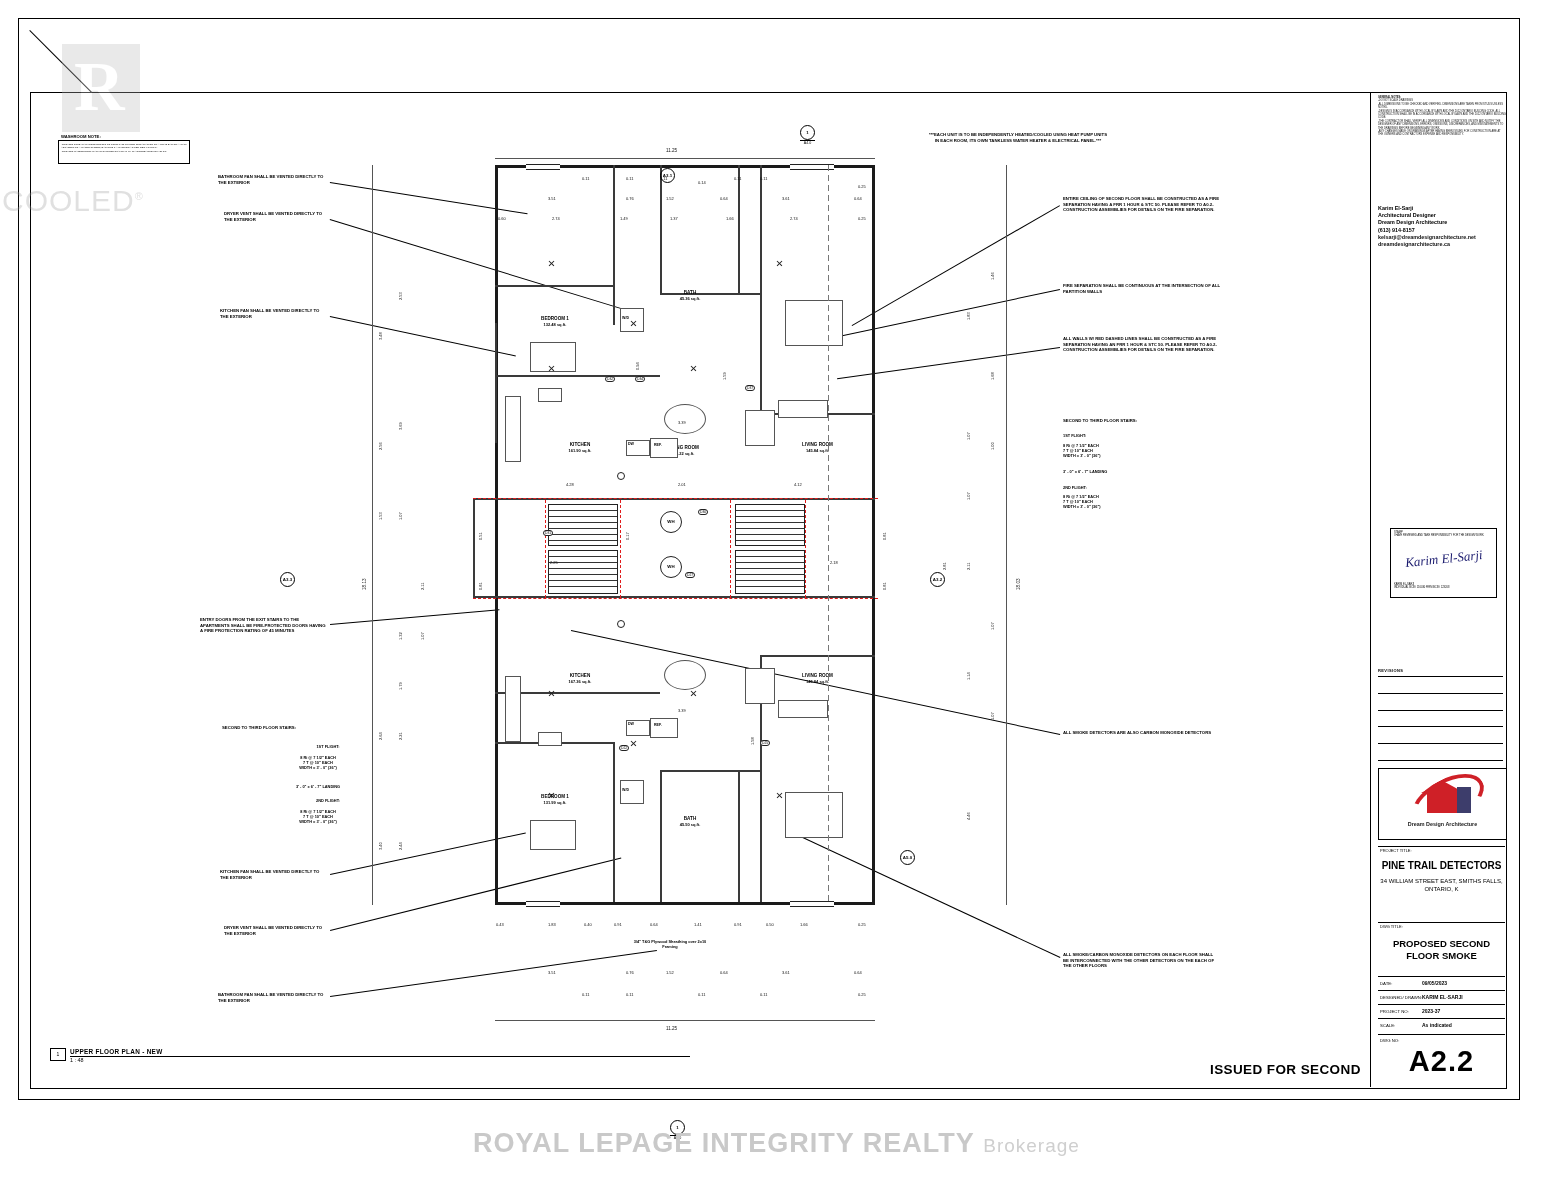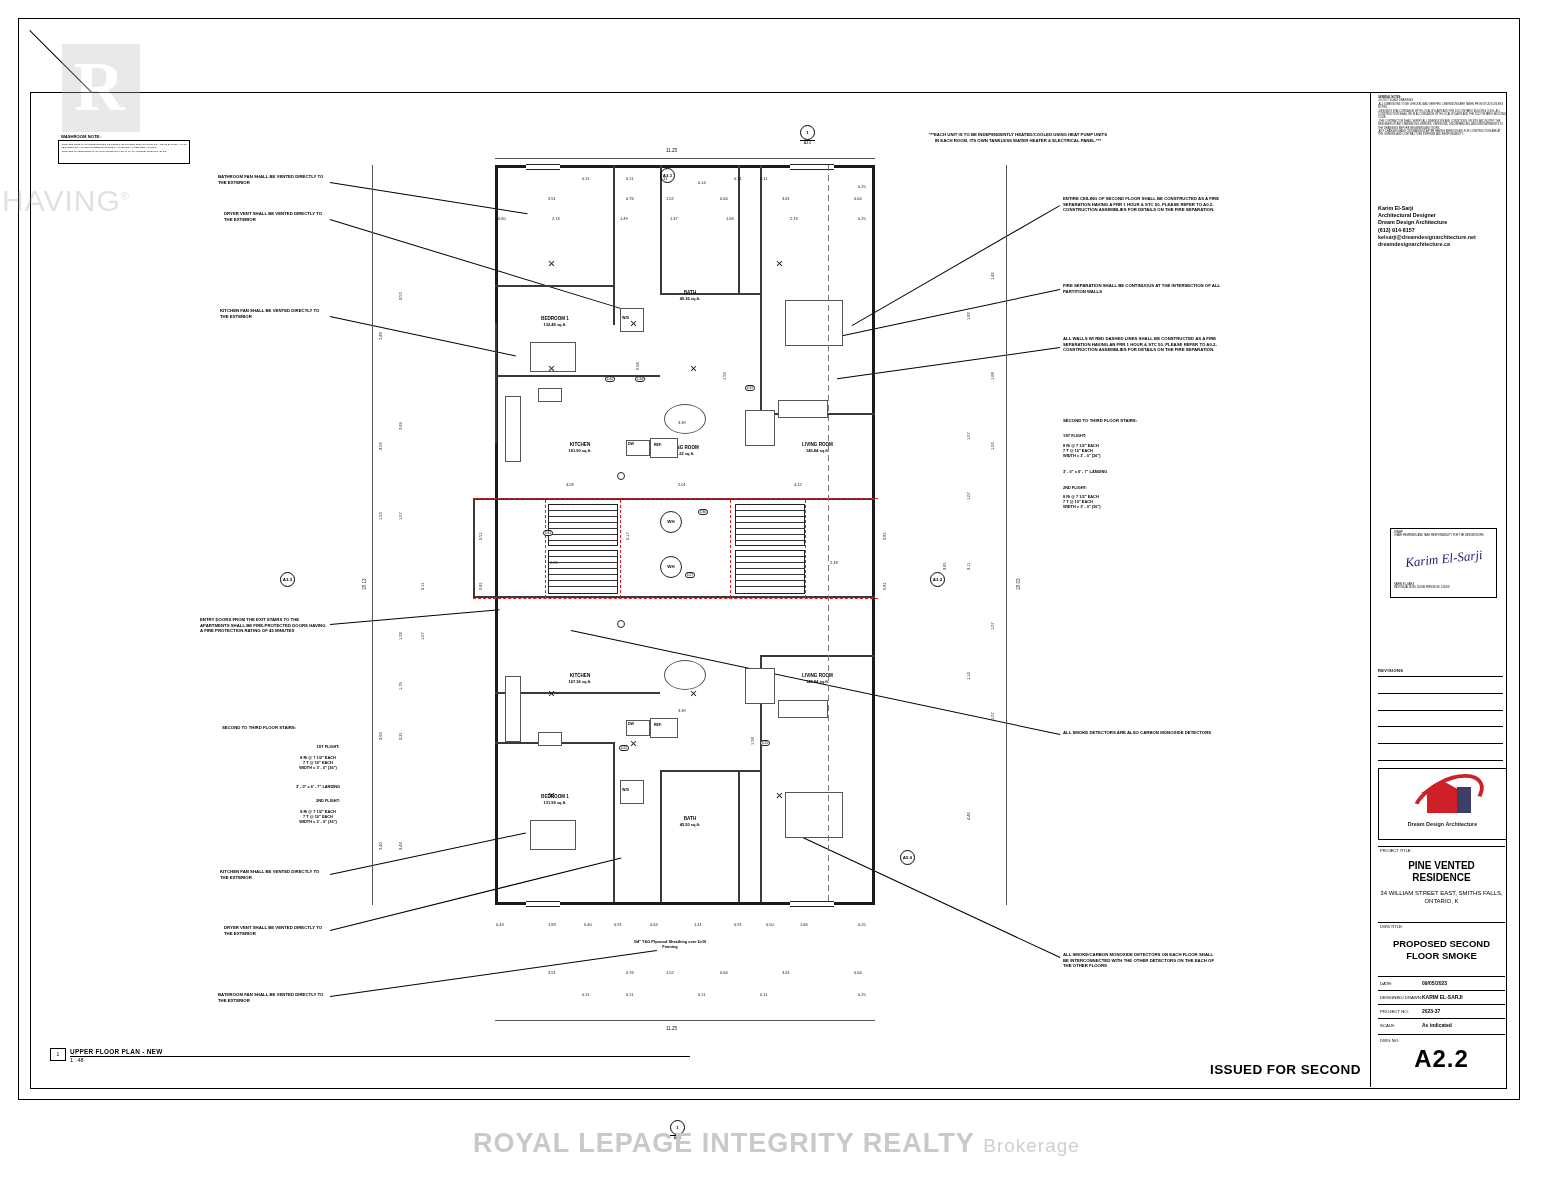--- a/index.html
+++ b/index.html
@@ -48,21 +48,21 @@
   .tb-proj .nm{text-align:center;font-size:10px;font-weight:bold;line-height:12px;margin-top:6px;}
   .tb-proj .addr{text-align:center;font-size:6px;line-height:8px;margin-top:5px;}
   .tb-dwg{position:absolute;left:1378px;top:922px;width:127px;height:54px;border-top:1px solid #000;}
   .tb-dwg .lbl{font-size:4px;padding:1px 2px;}
   .tb-dwg .nm{text-align:center;font-size:9.5px;font-weight:bold;line-height:12px;margin-top:8px;}
   .tb-line{position:absolute;left:1378px;width:127px;height:14px;border-top:1px solid #000;font-size:4.3px;}
   .tb-line .k{position:absolute;left:2px;top:4px;}
   .tb-line .v{position:absolute;left:44px;top:3px;font-weight:bold;font-size:5px;}
   .tb-no{position:absolute;left:1378px;top:1034px;width:127px;height:52px;border-top:1px solid #000;}
   .tb-no .k{position:absolute;left:2px;top:3px;font-size:4.3px;}
-  .tb-no .v{position:absolute;left:0;top:10px;width:127px;text-align:center;font-size:24px;font-weight:bold;letter-spacing:1px;}
+  .tb-no .v{position:absolute;left:0;top:10px;width:127px;text-align:center;font-size:29px;font-weight:bold;letter-spacing:1px;}
 
   .issued{position:absolute;left:1210px;top:1062px;font-size:13.5px;font-weight:bold;letter-spacing:.4px;}
 
   
   .note{position:absolute;font-size:4.3px;line-height:5.6px;font-weight:bold;color:#000;}
   .note.sm{font-size:3.9px;line-height:5px;}
   .lead{position:absolute;background:#000;height:1px;transform-origin:0 0;}
   .vlead{position:absolute;background:#000;width:1px;}
 
   
@@ -112,21 +112,21 @@
 
 <div class="sheet">
 
   <div class="border-outer"></div>
   <div class="border-inner"></div>
   <div class="corner-diag"></div>
 
   <div class="wm-realtor">
     <div class="wm-r-badge"></div>
     <div class="wm-r-letter">R</div>
-    <div class="wm-r-text"><span>HAVING</span><sup>®</sup></div>
+    <div class="wm-r-text"><span>COOLED</span><sup>®</sup></div>
   </div>
 
   <div class="wash-box">
     <div class="t">WASHROOM NOTE:</div>
     <div class="b" style="white-space:pre-line">-PROVIDE STUD WALL REINFORCING TO POINT THE FUTURE INSTALLATION OF A GRAB BAR ON A WALL ADJACENT TO A WATER CLOSET, BATHTUB &amp; A SHOWER AS PER OBC 9.5.2.2(1).
 -PROVIDE WATERPROOF WALL IN SHOWER STALLS (3'-0") IN ACCORDANCE TO 9.29.2.1.</div>
   </div>
 
   <div class="note" style="left:218px;top:174px;width:110px;">BATHROOM FAN SHALL BE VENTED DIRECTLY TO THE EXTERIOR</div>
   <div class="lead" style="left:330px;top:182px;width:200px;transform:rotate(9deg);"></div>
@@ -534,21 +534,21 @@
     <div class="logo-art">
       <div class="logo-swoosh"></div>
       <div class="logo-house"></div>
       <div class="logo-bld"></div>
     </div>
     <div class="tb-logo-txt">Dream Design Architecture</div>
   </div>
 
   <div class="tb-proj">
     <div class="lbl">PROJECT TITLE:</div>
-    <div class="nm">PINE VENTED RESIDENCE</div>
+    <div class="nm">PINE TRAIL DETECTORS</div>
     <div class="addr">34 WILLIAM STREET EAST, SMITHS FALLS, ONTARIO, K</div>
   </div>
 
   <div class="tb-dwg">
     <div class="lbl">DWG TITLE:</div>
     <div class="nm">PROPOSED SECOND FLOOR SMOKE</div>
   </div>
 
   <div class="tb-line" style="top:976px;">
     <span class="k">DATE:</span>

